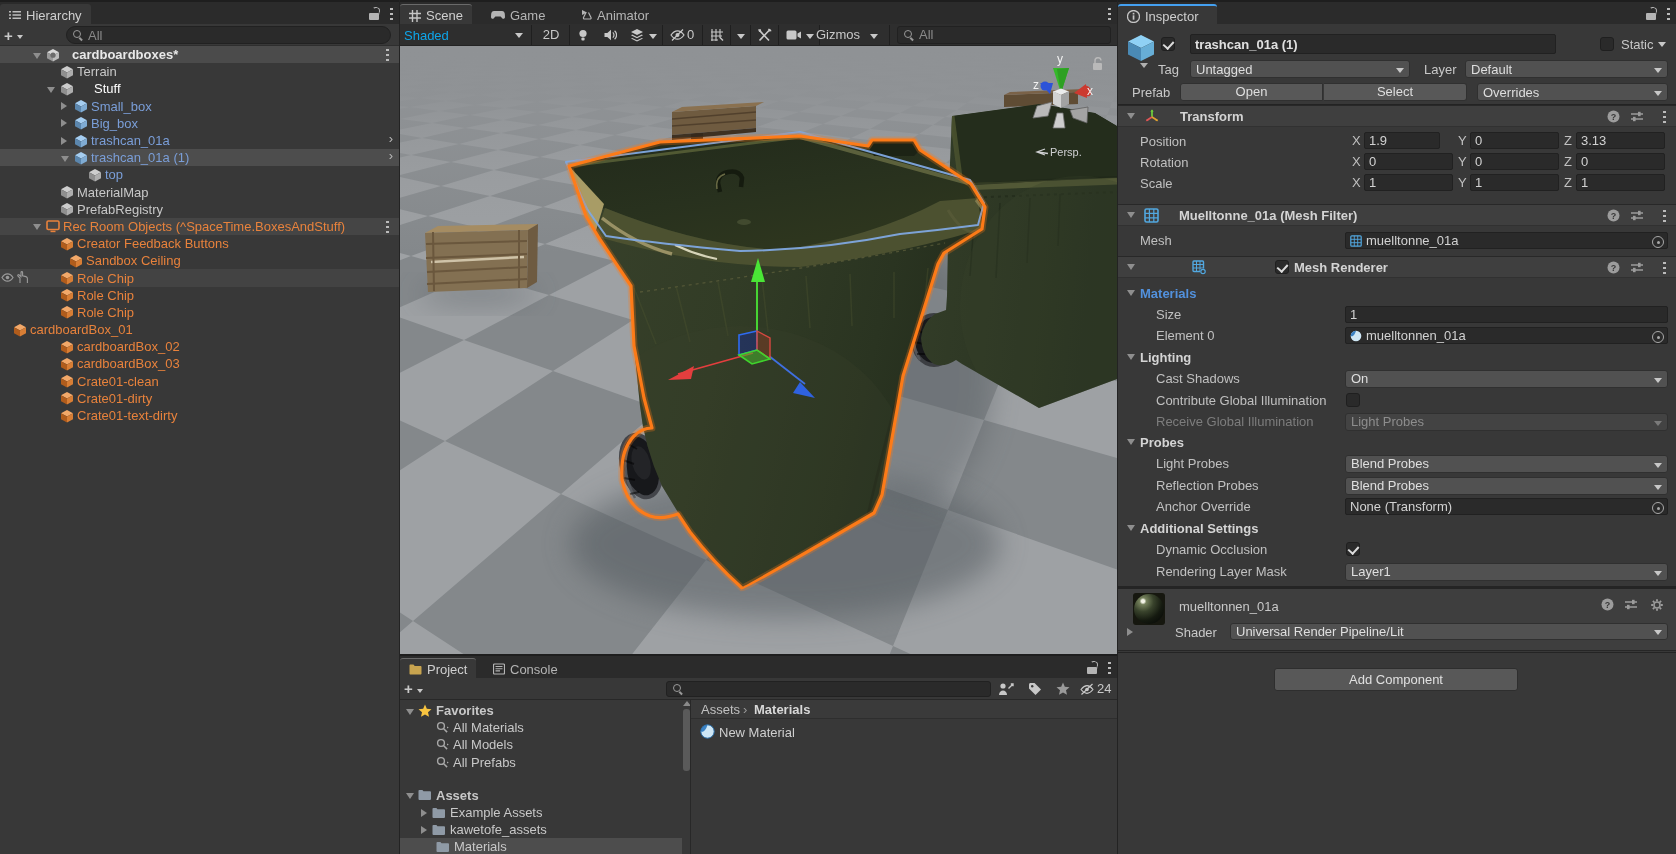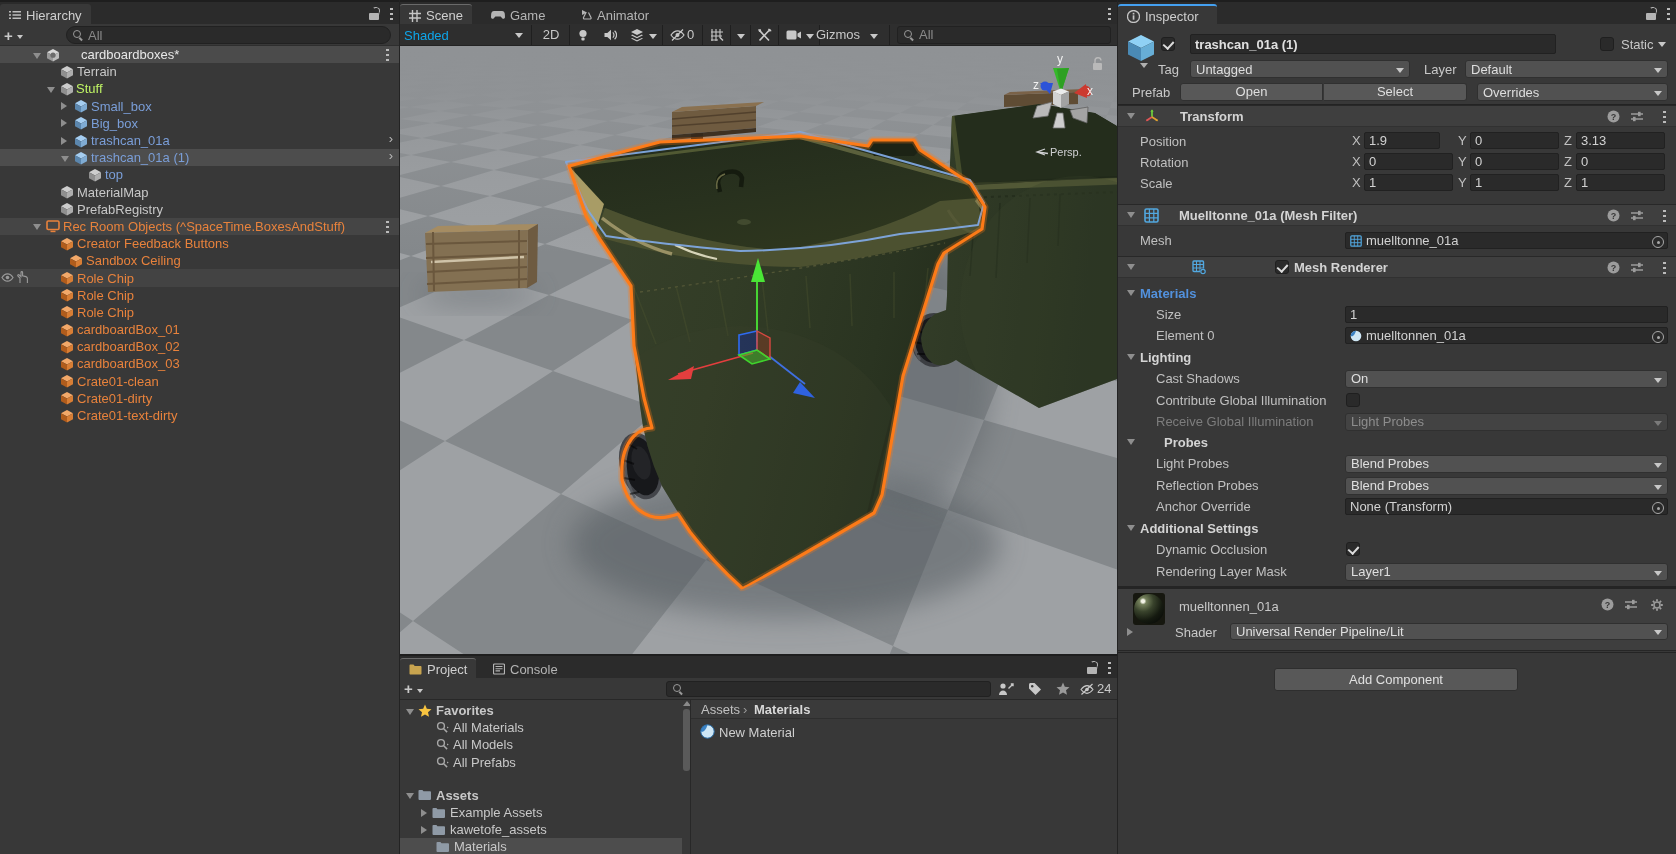--- a/index.html
+++ b/index.html
@@ -66,42 +66,42 @@
       <div class="trow" style="padding-left:33px;background:#4b4b4b;">
         <span style="width:13px;flex:0 0 auto;display:flex;">
           <span class="arrow dn" style="margin-top:2px;"></span>
         </span>
         <svg width="14" height="14" viewBox="0 0 14 14" style="flex:0 0 auto;">
           <path d="M7 1 13 4.2 7 7.4 1 4.2Z" fill="#d8d8d8"></path>
           <path d="M1 4.2 7 7.4 7 13.4 1 10.2Z" fill="#9a9a9a"></path>
           <path d="M13 4.2 7 7.4 7 13.4 13 10.2Z" fill="#bcbcbc"></path>
           <circle cx="7" cy="7.2" r="2.6" fill="#6b6b6b"></circle>
         </svg>
-        <span style="margin-left:21px;color:#e8e8e8;font-weight:normal;white-space:nowrap;">cardboardboxes*</span>
+        <span style="margin-left:12px;color:#e8e8e8;font-weight:bold;white-space:nowrap;">cardboardboxes*</span>
         <span class="dots3" style="position:absolute;right:10px;top:2px;"></span>
       </div>
 <div class="trow" style="padding-left:47px;">
         <span style="width:13px;flex:0 0 auto;display:flex;"></span>
         <svg width="14" height="14" viewBox="0 0 14 14" style="flex:0 0 auto;">
           <path d="M7 1 13 4.2 7 7.4 1 4.2Z" fill="#cdcdcd"></path>
           <path d="M1 4.2 7 7.4 7 13.4 1 10.2Z" fill="#8f8f8f"></path>
           <path d="M13 4.2 7 7.4 7 13.4 13 10.2Z" fill="#aeaeae"></path>
         </svg>
         <span style="margin-left:3px;color:#c8c8c8;white-space:nowrap;">Terrain</span>
       </div>
 <div class="trow" style="padding-left:47px;">
         <span style="width:13px;flex:0 0 auto;display:flex;">
           <span class="arrow dn" style="margin-top:2px;"></span>
         </span>
         <svg width="14" height="14" viewBox="0 0 14 14" style="flex:0 0 auto;">
           <path d="M7 1 13 4.2 7 7.4 1 4.2Z" fill="#cdcdcd"></path>
           <path d="M1 4.2 7 7.4 7 13.4 1 10.2Z" fill="#8f8f8f"></path>
           <path d="M13 4.2 7 7.4 7 13.4 13 10.2Z" fill="#aeaeae"></path>
         </svg>
-        <span style="margin-left:2px;color:#bef264;white-space:nowrap;">Stuff</span>
+        <span style="margin-left:20px;color:#ffffff;white-space:nowrap;">Stuff</span>
       </div>
 <div class="trow" style="padding-left:61px;">
         <span style="width:13px;flex:0 0 auto;display:flex;">
           <span class="arrow"></span>
         </span>
         <svg width="14" height="14" viewBox="0 0 14 14" style="flex:0 0 auto;">
           <path d="M7 1 13 4.2 7 7.4 1 4.2Z" fill="#a5cdf0"></path>
           <path d="M1 4.2 7 7.4 7 13.4 1 10.2Z" fill="#5b86ad"></path>
           <path d="M13 4.2 7 7.4 7 13.4 13 10.2Z" fill="#7fabd3"></path>
         </svg>
@@ -229,21 +229,21 @@
       </div>
 <div class="trow" style="padding-left:47px;">
         <span style="width:13px;flex:0 0 auto;display:flex;"></span>
         <svg width="14" height="14" viewBox="0 0 14 14" style="flex:0 0 auto;">
           <path d="M7 1 13 4.2 7 7.4 1 4.2Z" fill="#f2a869"></path>
           <path d="M1 4.2 7 7.4 7 13.4 1 10.2Z" fill="#b05c1c"></path>
           <path d="M13 4.2 7 7.4 7 13.4 13 10.2Z" fill="#d87e35"></path>
         </svg>
         <span style="margin-left:3px;color:#e8823c;white-space:nowrap;">Role Chip</span>
       </div>
-<div class="trow" style="padding-left:47px;">
+<div class="trow" style="">
         <span style="width:13px;flex:0 0 auto;display:flex;"></span>
         <svg width="14" height="14" viewBox="0 0 14 14" style="flex:0 0 auto;">
           <path d="M7 1 13 4.2 7 7.4 1 4.2Z" fill="#f2a869"></path>
           <path d="M1 4.2 7 7.4 7 13.4 1 10.2Z" fill="#b05c1c"></path>
           <path d="M13 4.2 7 7.4 7 13.4 13 10.2Z" fill="#d87e35"></path>
         </svg>
         <span style="margin-left:3px;color:#e8823c;white-space:nowrap;">cardboardBox_01</span>
       </div>
 <div class="trow" style="padding-left:47px;">
         <span style="width:13px;flex:0 0 auto;display:flex;"></span>
@@ -814,21 +814,21 @@
 <div class="irow abs" style="left:0;top:285px;width:558px;">
         <span class="ilab" style="left:38px;color:#c0c0c0;">Contribute Global Illumination</span>
         <div class="cb abs" style="left:228px;top:3px;"></div>
       </div>
 <div class="irow abs" style="left:0;top:306px;width:558px;">
         <span class="ilab" style="left:38px;color:#7d7d7d;">Receive Global Illumination</span>
         <div class="dd ifld" style="background:#434343;color:#8d8d8d;">Light Probes<span class="arr" style="border-top-color:#7a7a7a;"></span></div>
       </div>
 <div class="irow abs" style="left:0;top:327px;width:558px;">
         <span class="arrow dn" style="position:absolute;left:9px;top:7px;"></span>
-        <span style="position:absolute;left:22px;font-weight:bold;color:#d4d4d4;margin-left:24px;">Probes</span>
+        <span style="position:absolute;left:22px;font-weight:bold;color:#d4d4d4;">Probes</span>
       </div>
 <div class="irow abs" style="left:0;top:348px;width:558px;">
         <span class="ilab" style="left:38px;color:#c0c0c0;">Light Probes</span>
         <div class="dd ifld">Blend Probes<span class="arr"></span></div>
       </div>
 <div class="irow abs" style="left:0;top:370px;width:558px;">
         <span class="ilab" style="left:38px;color:#c0c0c0;">Reflection Probes</span>
         <div class="dd ifld">Blend Probes<span class="arr"></span></div>
       </div>
 <div class="irow abs" style="left:0;top:391px;width:558px;">

